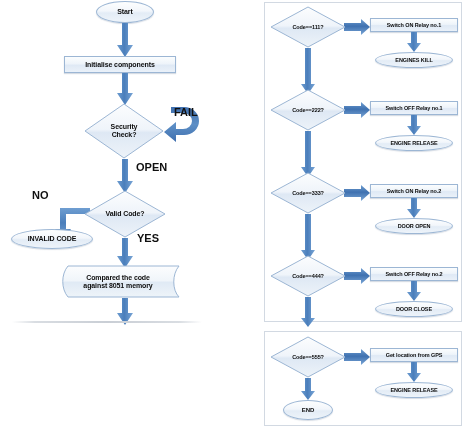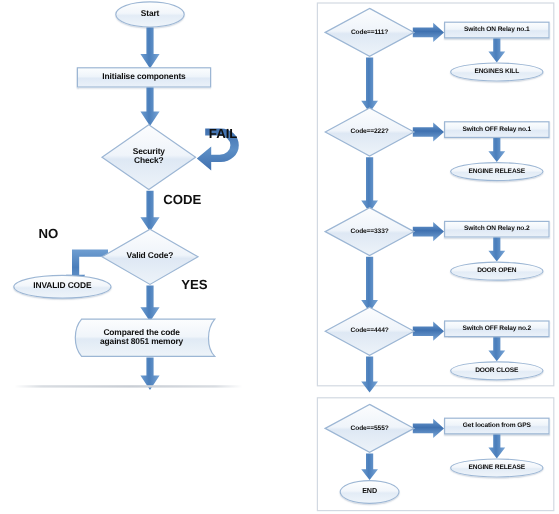--- a/index.html
+++ b/index.html
@@ -106,21 +106,21 @@
   <div class="edgelbl" style="left:174px;top:106px;font-size:11px;">
     <span>FAIL</span>
   </div>
 
   <div class="arr" style="left:117px;top:159px;">
     <svg width="16" height="34" viewBox="0 0 16 34">
       <polygon points="5,0 11,0 11,22 16,22 8,34 0,22 5,22" fill="url(#ag1)"></polygon>
     </svg>
   </div>
   <div class="edgelbl" style="left:136px;top:161px;font-size:11px;">
-    <span>CODE</span>
+    <span>OPEN</span>
   </div>
 
   <div class="node dec" style="left:84px;top:190px;width:82px;height:48px;font-size:7px;">
     <svg viewBox="0 0 82 48" preserveAspectRatio="none">
       <polygon points="41,1 81,24 41,47 1,24" fill="url(#dg1)" stroke="#9cb6d4" stroke-width="1"></polygon>
     </svg>
     <span class="dlabel">Valid Code?</span>
   </div>
 
   <div class="arr" style="left:52px;top:205px;">
@@ -141,21 +141,21 @@
 
   <div class="node term" style="left:11px;top:229px;width:82px;height:20px;font-size:7px;">
     <span>INVALID CODE</span>
   </div>
 
   <div class="arr" style="left:117px;top:238px;">
     <svg width="16" height="30" viewBox="0 0 16 30">
       <polygon points="5,0 11,0 11,18 16,18 8,30 0,18 5,18" fill="url(#ag1)"></polygon>
     </svg>
   </div>
-  <div class="edgelbl" style="left:151px;top:232px;font-size:11px;">
+  <div class="edgelbl" style="left:137px;top:232px;font-size:11px;">
     <span>YES</span>
   </div>
 
   <div class="node doc" style="left:56px;top:265px;width:124px;height:33px;font-size:7px;">
     <svg viewBox="0 0 124 33" preserveAspectRatio="none">
       <defs>
         <linearGradient id="docg" x1="0" y1="0" x2="0" y2="1">
           <stop offset="0" stop-color="#fcfdfe"></stop>
             <stop offset="0.47" stop-color="#f0f5fa"></stop>
           <stop offset="0.53" stop-color="#e0eaf5"></stop>

